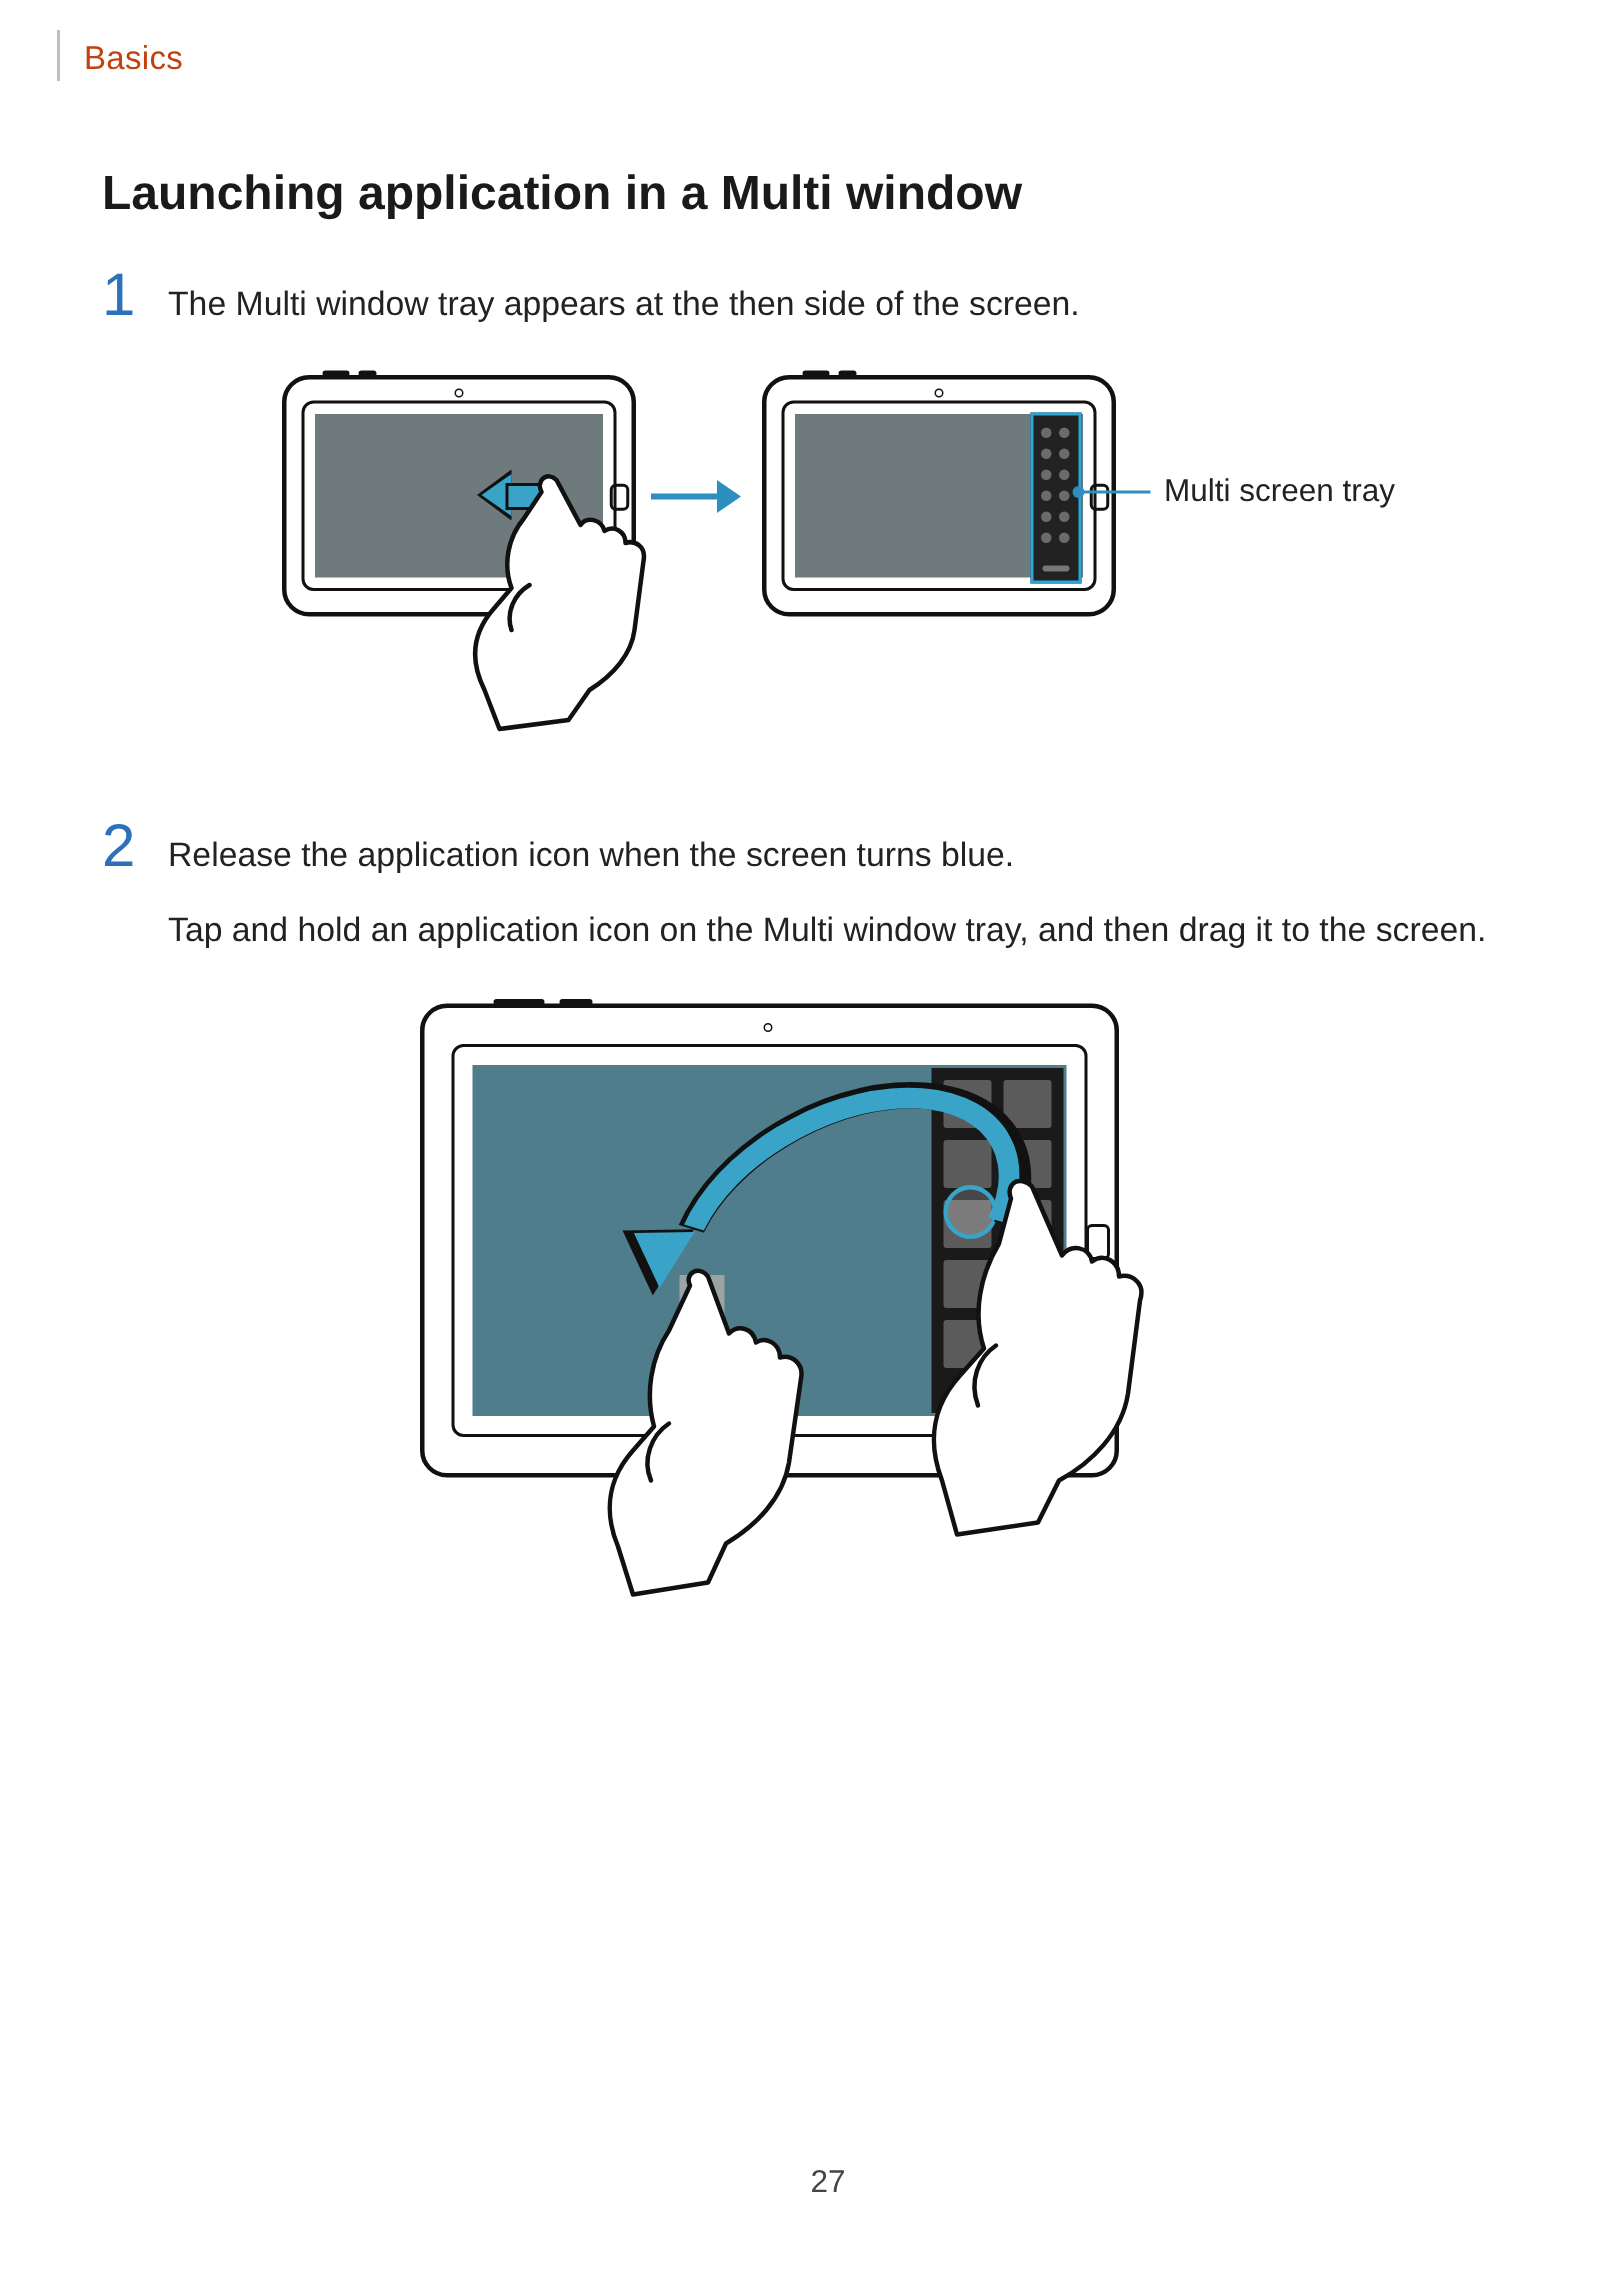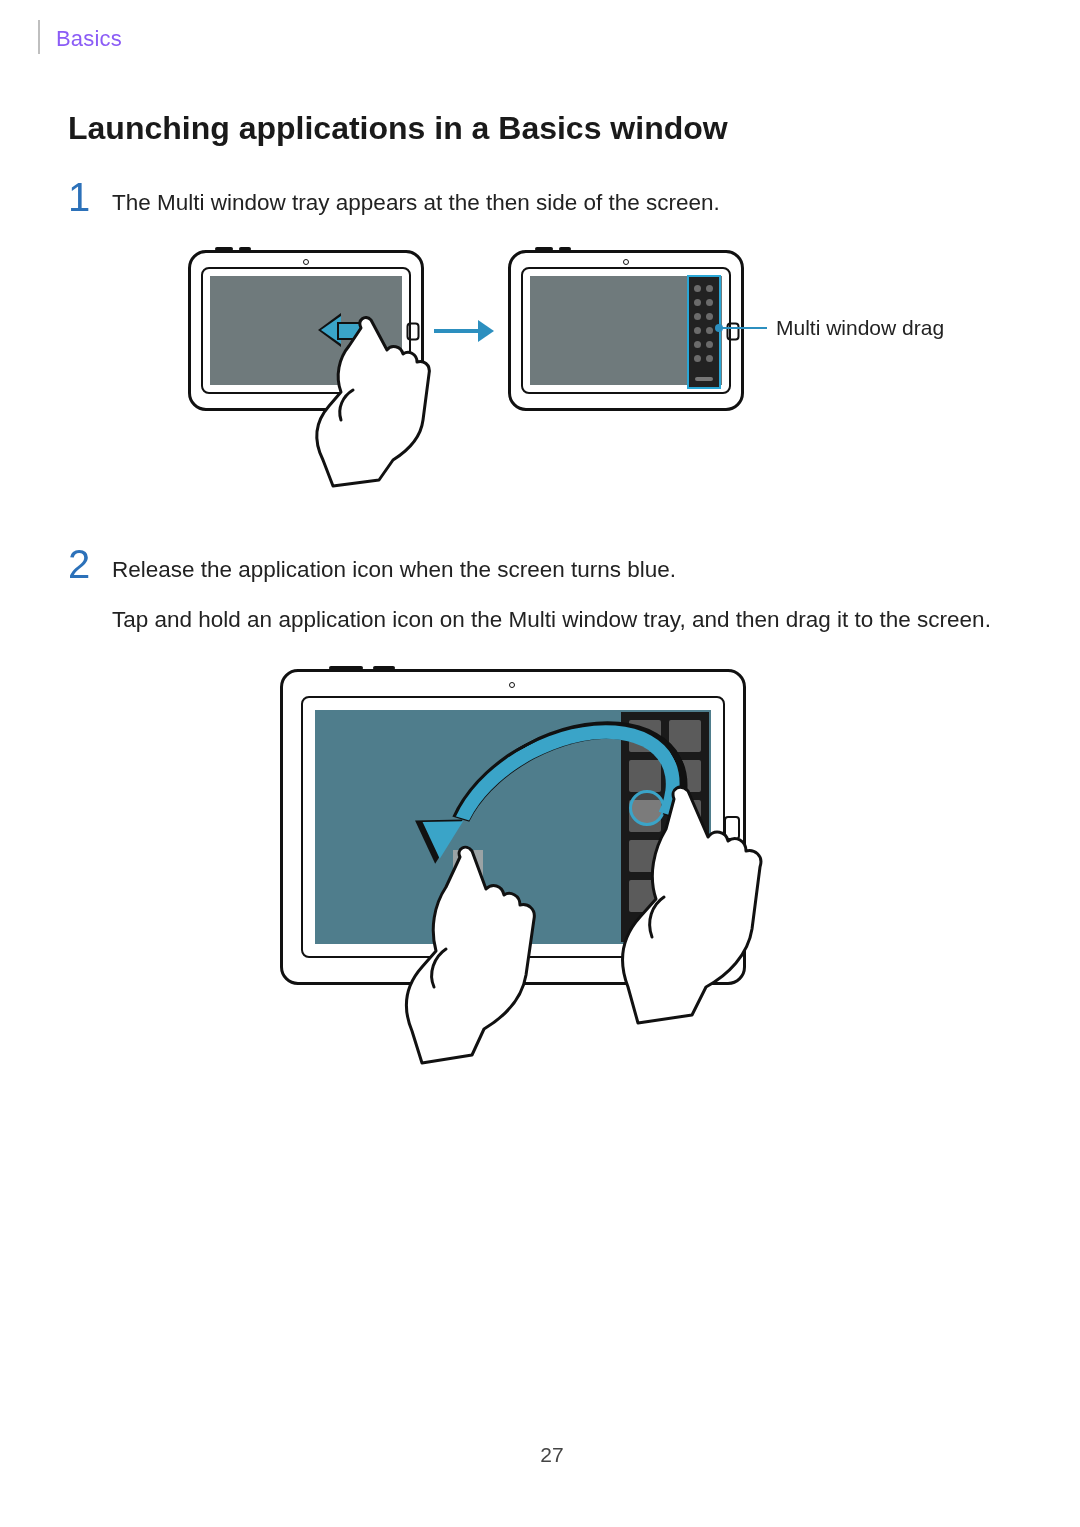--- a/index.html
+++ b/index.html
@@ -18,21 +18,21 @@
     top: 20px;
     width: 2px;
     height: 34px;
     background: #bfbfbf;
   }
   .section-label {
     position: absolute;
     left: 56px;
     top: 26px;
     font-size: 22px;
-    color: #8b5cf6;
+    color: #c2410c;
     letter-spacing: 0.2px;
   }
   .content {
     position: absolute;
     left: 68px;
     top: 110px;
     width: 944px;
   }
   h2.title {
     font-size: 32px;
@@ -182,21 +182,21 @@
     margin-left: 12px;
   }
 </style>
 </head>
 <body>
 
 <div class="header-rule"></div>
 <div class="section-label">Basics</div>
 
 <div class="content">
-  <h2 class="title">Launching applications in a Basics window</h2>
+  <h2 class="title">Launching application in a Multi window</h2>
 
   <div class="step">
     <div class="step-num">1</div>
     <div class="step-body">
       <p>The Multi window tray appears at the then side of the screen.</p>
     </div>
   </div>
 
   <div class="figure-row">
 
@@ -247,21 +247,21 @@
         <div class="tray-dot" style="left:5px; top:64px;"></div>
           <div class="tray-dot" style="left:17px; top:64px;"></div>
         <div class="tray-dot" style="left:5px; top:78px;"></div>
           <div class="tray-dot" style="left:17px; top:78px;"></div>
         <div style="position:absolute;left:6px;bottom:6px;width:18px;height:4px;background:#777;border-radius:2px;"></div>
       </div>
     </div>
 
     <div class="callout-dot" style="left:587px; top:74px;"></div>
     <div class="callout-line" style="left:593px; top:77px; width:46px;"></div>
-    <div class="callout-text" style="left:648px; top:66px;">Multi window drag</div>
+    <div class="callout-text" style="left:648px; top:66px;">Multi screen tray</div>
   </div>
 
   <div class="step">
     <div class="step-num">2</div>
     <div class="step-body">
       <p>Release the application icon when the screen turns blue.</p>
       <p>Tap and hold an application icon on the Multi window tray, and then drag it to the screen.</p>
     </div>
   </div>
 

